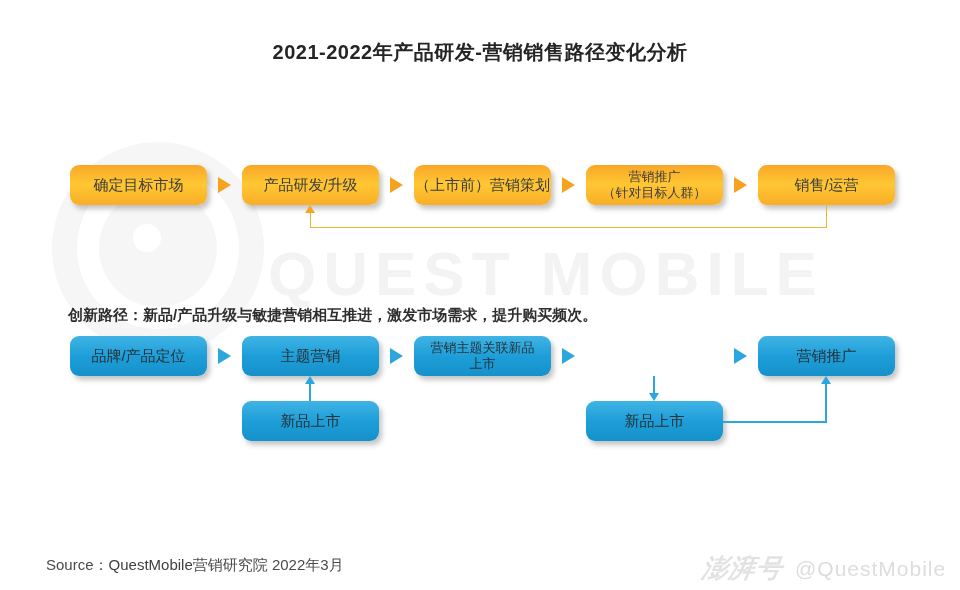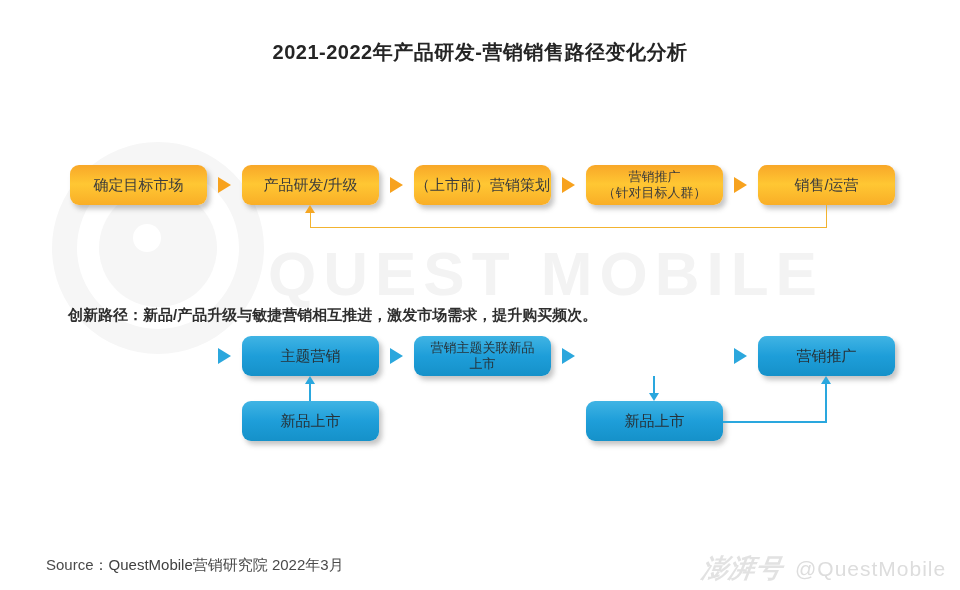--- a/index.html
+++ b/index.html
@@ -95,20 +95,23 @@
     <span>销售/运营</span>
   </div>
 
   <div class="seg yline" style="left:826px;top:205px;width:1px;height:23px;"></div>
   <div class="seg yline" style="left:310px;top:227px;width:517px;height:1px;"></div>
   <div class="seg yline" style="left:310px;top:213px;width:1px;height:15px;"></div>
   <div class="tri-up-y" style="left:305px;top:205px;"></div>
 
   <div class="section-label label-innovation">创新路径：新品/产品升级与敏捷营销相互推进，激发市场需求，提升购买频次。</div>
 
+  <div class="fbox blue row2 bx1">
+    <span>品牌/产品定位</span>
+  </div>
   <div class="tri-right b t-row2 ta"></div>
   <div class="fbox blue row2 bx2">
     <span>主题营销</span>
   </div>
   <div class="tri-right b t-row2 tb"></div>
   <div class="fbox blue two-line row2 bx3">
     <span>营销主题关联新品</span>
     <span>上市</span>
   </div>
   <div class="tri-right b t-row2 tc"></div>

